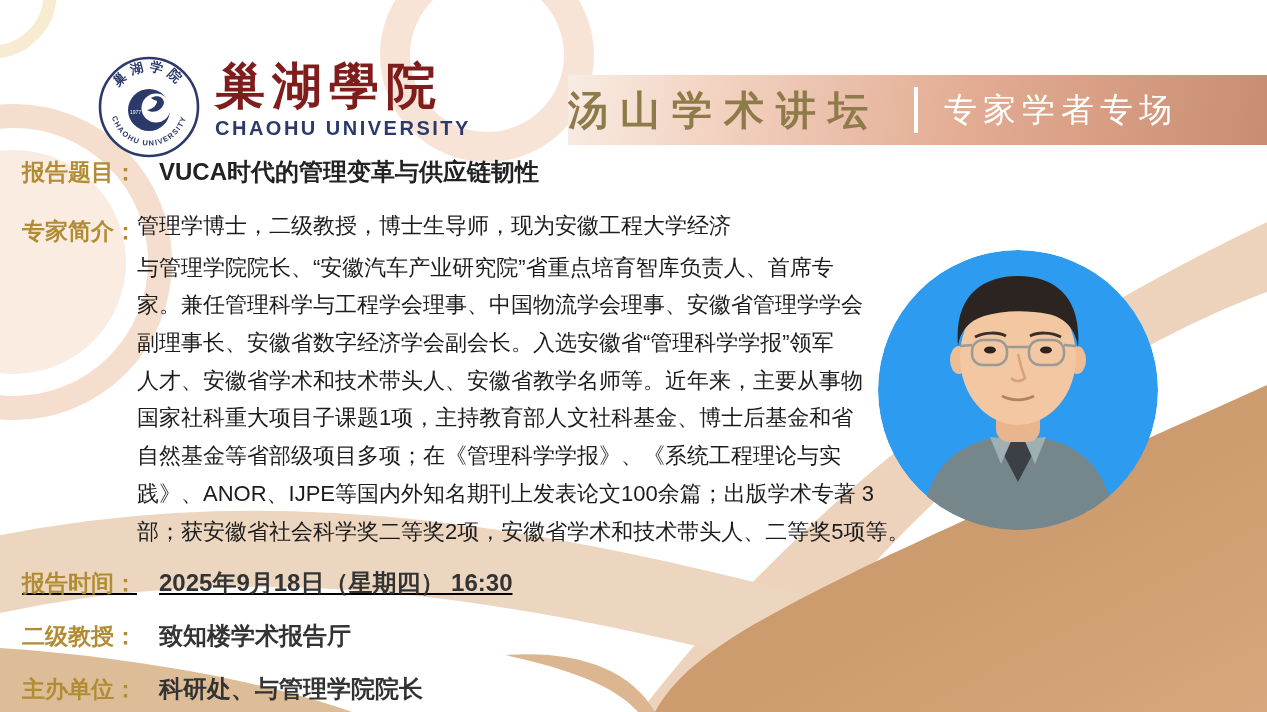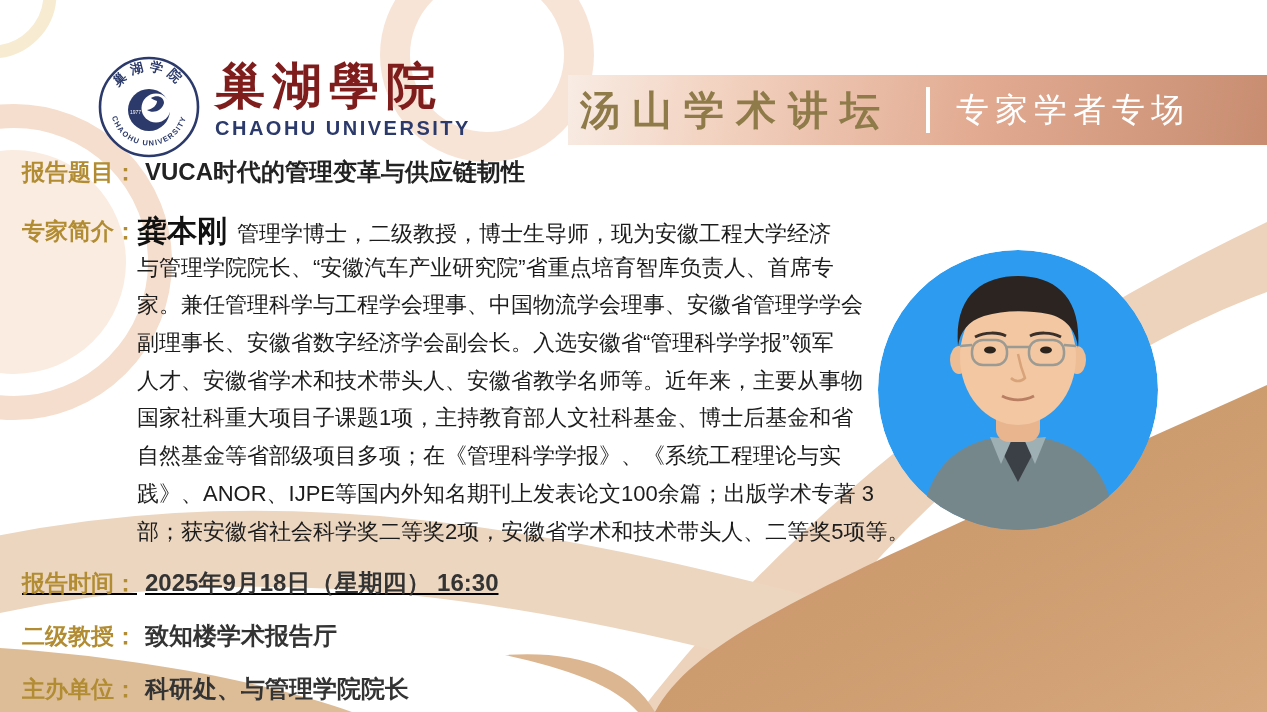--- a/index.html
+++ b/index.html
@@ -21,32 +21,32 @@
   .univ-en{
     font-weight:bold;font-size:20px;color:#2B3A6B;letter-spacing:2.5px;margin-top:3px;
   }
   .banner{
     left:568px;top:75px;width:699px;height:70px;
     background:linear-gradient(100deg,#f8ece4 0%,#f3d4c3 20%,#e2ab92 58%,#c88d71 100%);
     display:flex;align-items:center;
   }
   .banner-forum{
     font-size:40px;font-weight:bold;color:#8F7B49;letter-spacing:12px;
-    margin-left:12px;white-space:nowrap;
+    margin-left:0;white-space:nowrap;
   }
   .banner-divider{width:4px;height:46px;background:#ffffff;margin-left:34px;margin-right:26px;}
   .banner-session{
     font-family:"Liberation Serif","DejaVu Serif",serif;
     font-size:33px;color:#ffffff;letter-spacing:6px;white-space:nowrap;
   }
 
   
   .row{display:flex;align-items:baseline;white-space:nowrap;}
   .lbl{font-size:23px;font-weight:600;color:#B18C32;}
-  .val{font-size:24px;font-weight:bold;color:#222222;margin-left:8px;}
+  .val{font-size:24px;font-weight:bold;color:#222222;margin-left:22px;}
   .title-row{left:22px;top:156px;}
   .bio-label{left:22px;top:216px;}
   .bio-block{left:137px;top:211px;width:750px;}
   .bio-line{
     height:37.7px;font-size:22px;color:#1c1c1c;line-height:37.7px;white-space:nowrap;
   }
   .bio-first{display:flex;align-items:baseline;height:37.7px;white-space:nowrap;}
   .expert-name{font-size:30px;font-weight:bold;color:#111111;margin-right:10px;}
   .bio-first-text{font-size:22px;color:#1c1c1c;}
   .time-row{left:22px;top:567px;text-decoration:underline;}
@@ -115,21 +115,20 @@
 </div>
 
 <div class="layer row title-row">
   <span class="lbl">报告题目：</span>
   <span class="val">VUCA时代的管理变革与供应链韧性</span>
 </div>
 
 <div class="layer lbl bio-label">专家简介：</div>
 <div class="layer bio-block">
   <div class="bio-first">
-    <span class="expert-name">龚本刚</span>
     <span class="bio-first-text">管理学博士，二级教授，博士生导师，现为安徽工程大学经济</span>
   </div>
   <div>
       <div class="bio-line">与管理学院院长、“安徽汽车产业研究院”省重点培育智库负责人、首席专</div>
       <div class="bio-line">家。兼任管理科学与工程学会理事、中国物流学会理事、安徽省管理学学会</div>
       <div class="bio-line">副理事长、安徽省数字经济学会副会长。入选安徽省“管理科学学报”领军</div>
       <div class="bio-line">人才、安徽省学术和技术带头人、安徽省教学名师等。近年来，主要从事物</div>
       <div class="bio-line">国家社科重大项目子课题1项，主持教育部人文社科基金、博士后基金和省</div>
       <div class="bio-line">自然基金等省部级项目多项；在《管理科学学报》、《系统工程理论与实</div>
       <div class="bio-line">践》、ANOR、IJPE等国内外知名期刊上发表论文100余篇；出版学术专著 3</div>

